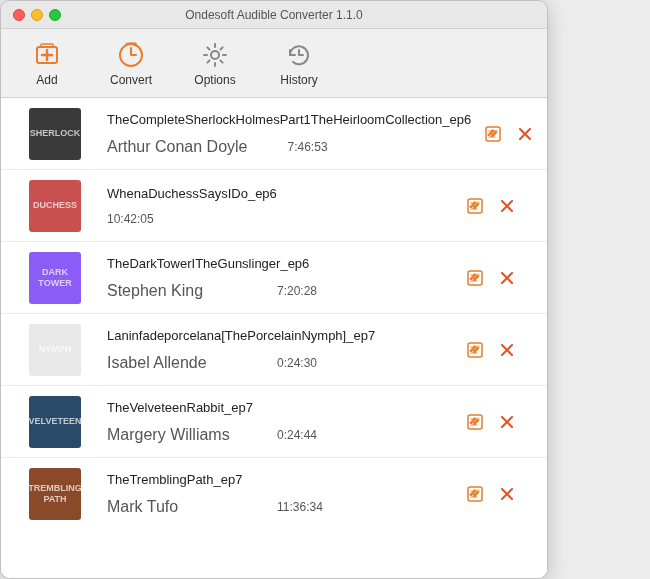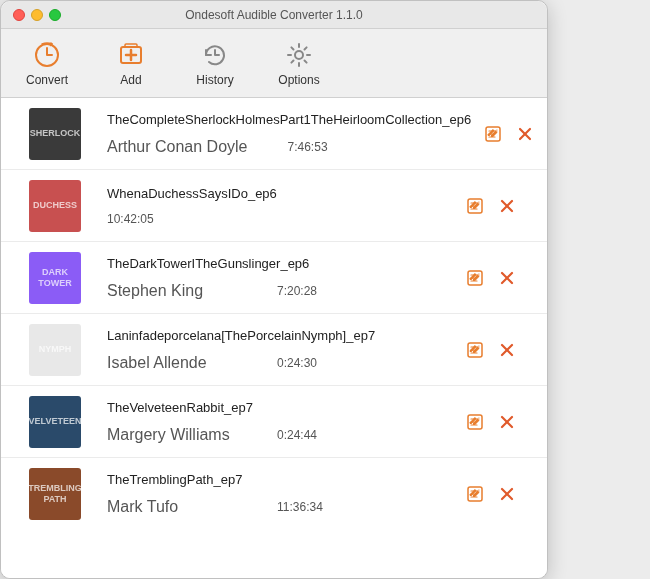--- a/index.html
+++ b/index.html
@@ -186,61 +186,61 @@
       <div class="traffic-light tl-max"></div>
     </div>
     <span class="title-text">Ondesoft Audible Converter 1.1.0</span>
   </div>
 
   <div class="toolbar">
 
     <button class="toolbar-btn">
       <div class="icon-wrap">
         <svg width="30" height="30" viewBox="0 0 30 30" fill="none">
+          <rect x="5" y="7" width="20" height="16" rx="2" stroke="#e87e2e" stroke-width="2" fill="none"></rect>
+          <line x1="10" y1="15" x2="20" y2="15" stroke="#e87e2e" stroke-width="2.5" stroke-linecap="round"></line>
+          <line x1="15" y1="10" x2="15" y2="20" stroke="#e87e2e" stroke-width="2.5" stroke-linecap="round"></line>
+          <path d="M9 7 L9 5 Q9 4 10 4 L20 4 Q21 4 21 5 L21 7" stroke="#e87e2e" stroke-width="1.5" fill="none"></path>
+        </svg>
+      </div>
+      <span class="btn-label">Add</span>
+    </button>
+
+    <button class="toolbar-btn">
+      <div class="icon-wrap">
+        <svg width="30" height="30" viewBox="0 0 30 30" fill="none">
           <circle cx="15" cy="15" r="11" stroke="#e87e2e" stroke-width="2" fill="none"></circle>
           <path d="M15 8 L15 15 L20 15" stroke="#e87e2e" stroke-width="2" stroke-linecap="round" stroke-linejoin="round"></path>
           <path d="M10 4 Q15 2 20 4" stroke="#e87e2e" stroke-width="1.5" fill="none" stroke-linecap="round"></path>
           <path d="M19 3 L20 4 L18.5 5.5" stroke="#e87e2e" stroke-width="1.5" fill="none" stroke-linecap="round"></path>
         </svg>
       </div>
       <span class="btn-label">Convert</span>
     </button>
 
     <button class="toolbar-btn">
       <div class="icon-wrap">
         <svg width="30" height="30" viewBox="0 0 30 30" fill="none">
-          <rect x="5" y="7" width="20" height="16" rx="2" stroke="#e87e2e" stroke-width="2" fill="none"></rect>
-          <line x1="10" y1="15" x2="20" y2="15" stroke="#e87e2e" stroke-width="2.5" stroke-linecap="round"></line>
-          <line x1="15" y1="10" x2="15" y2="20" stroke="#e87e2e" stroke-width="2.5" stroke-linecap="round"></line>
-          <path d="M9 7 L9 5 Q9 4 10 4 L20 4 Q21 4 21 5 L21 7" stroke="#e87e2e" stroke-width="1.5" fill="none"></path>
-        </svg>
-      </div>
-      <span class="btn-label">Add</span>
+          <circle cx="15" cy="15" r="4" stroke="#888" stroke-width="2" fill="none"></circle>
+          <path d="M15 4 L15 7 M15 23 L15 26 M4 15 L7 15 M23 15 L26 15 M7.4 7.4 L9.5 9.5 M20.5 20.5 L22.6 22.6 M22.6 7.4 L20.5 9.5 M9.5 20.5 L7.4 22.6" stroke="#888" stroke-width="2" stroke-linecap="round"></path>
+        </svg>
+      </div>
+      <span class="btn-label">Options</span>
     </button>
 
     <button class="toolbar-btn">
       <div class="icon-wrap">
         <svg width="30" height="30" viewBox="0 0 30 30" fill="none">
           <path d="M6 15 A9 9 0 1 1 9 22" stroke="#888" stroke-width="2" fill="none" stroke-linecap="round"></path>
           <path d="M6 10 L6 15 L11 15" stroke="#888" stroke-width="2" stroke-linecap="round" stroke-linejoin="round"></path>
           <path d="M15 10 L15 15 L19 15" stroke="#888" stroke-width="2" stroke-linecap="round" stroke-linejoin="round"></path>
         </svg>
       </div>
       <span class="btn-label">History</span>
     </button>
-
-    <button class="toolbar-btn">
-      <div class="icon-wrap">
-        <svg width="30" height="30" viewBox="0 0 30 30" fill="none">
-          <circle cx="15" cy="15" r="4" stroke="#888" stroke-width="2" fill="none"></circle>
-          <path d="M15 4 L15 7 M15 23 L15 26 M4 15 L7 15 M23 15 L26 15 M7.4 7.4 L9.5 9.5 M20.5 20.5 L22.6 22.6 M22.6 7.4 L20.5 9.5 M9.5 20.5 L7.4 22.6" stroke="#888" stroke-width="2" stroke-linecap="round"></path>
-        </svg>
-      </div>
-      <span class="btn-label">Options</span>
-    </button>
   </div>
 
   <div class="content" id="book-list">
   <div class="book-row">
     <div class="book-cover cover-1">
       <div class="cover-inner">SHERLOCK</div>
     </div>
     <div class="book-info">
       <div class="book-title">TheCompleteSherlockHolmesPart1TheHeirloomCollection_ep6</div>
       <div class="book-meta">

